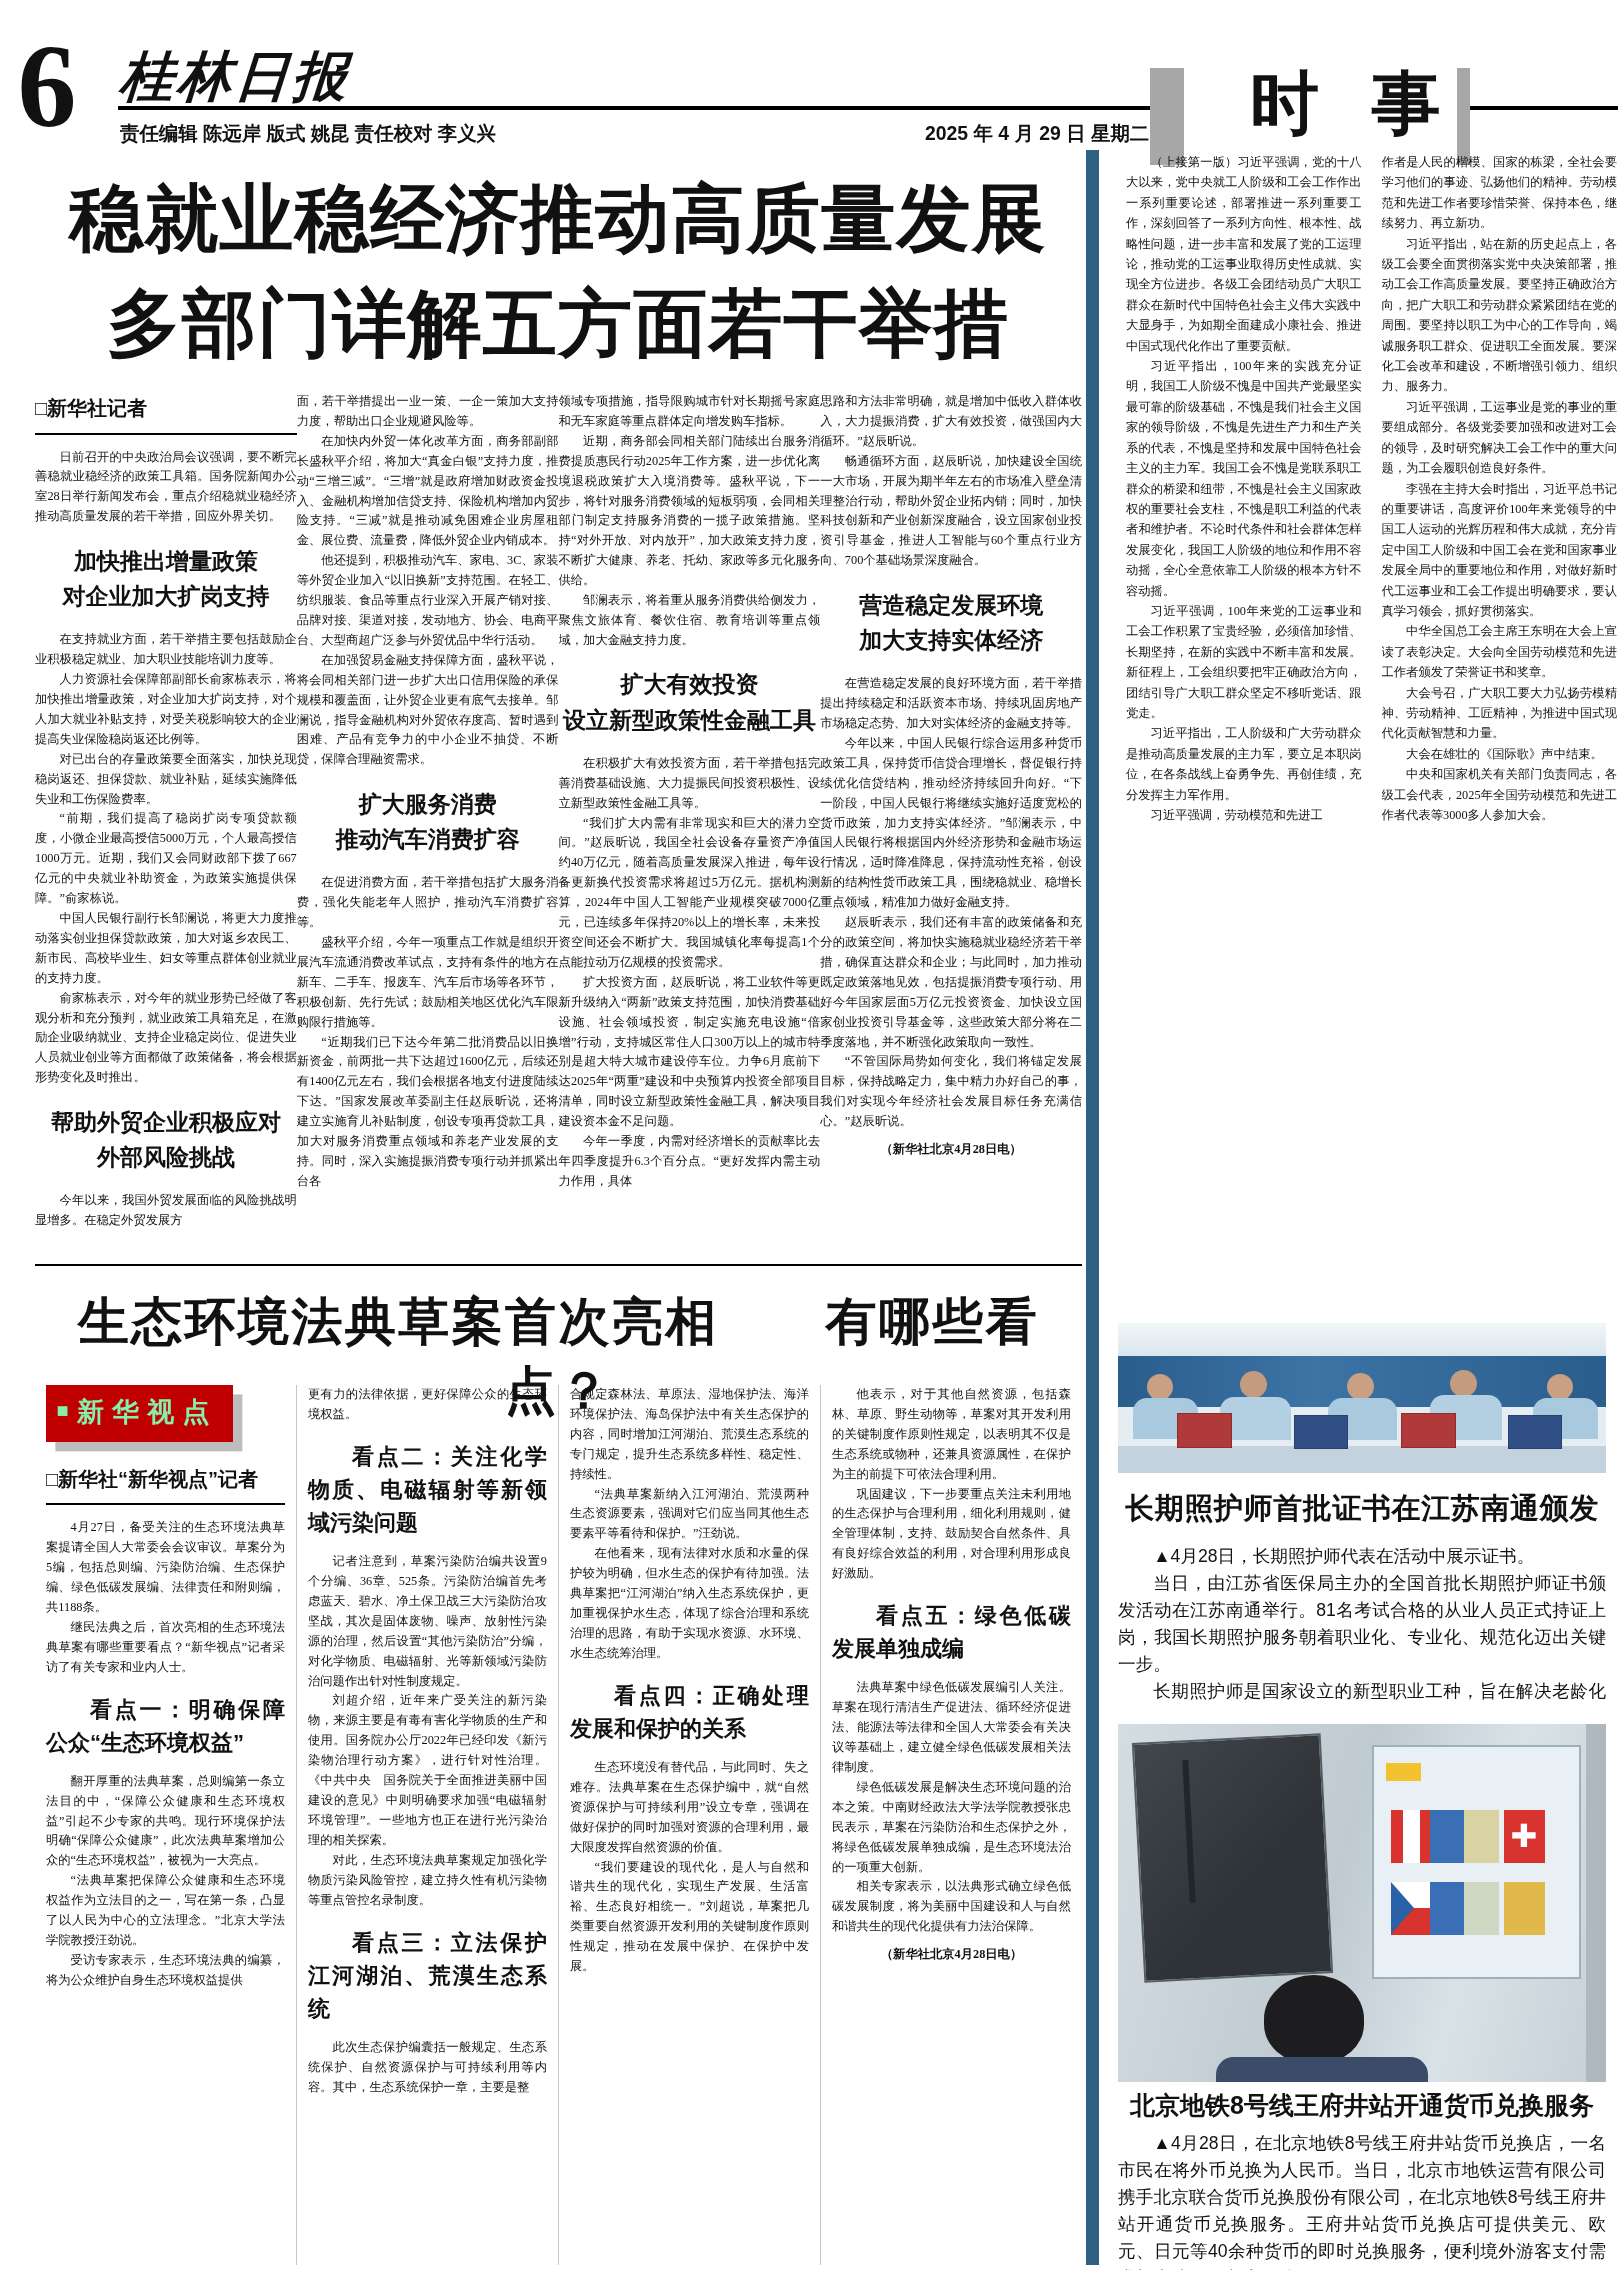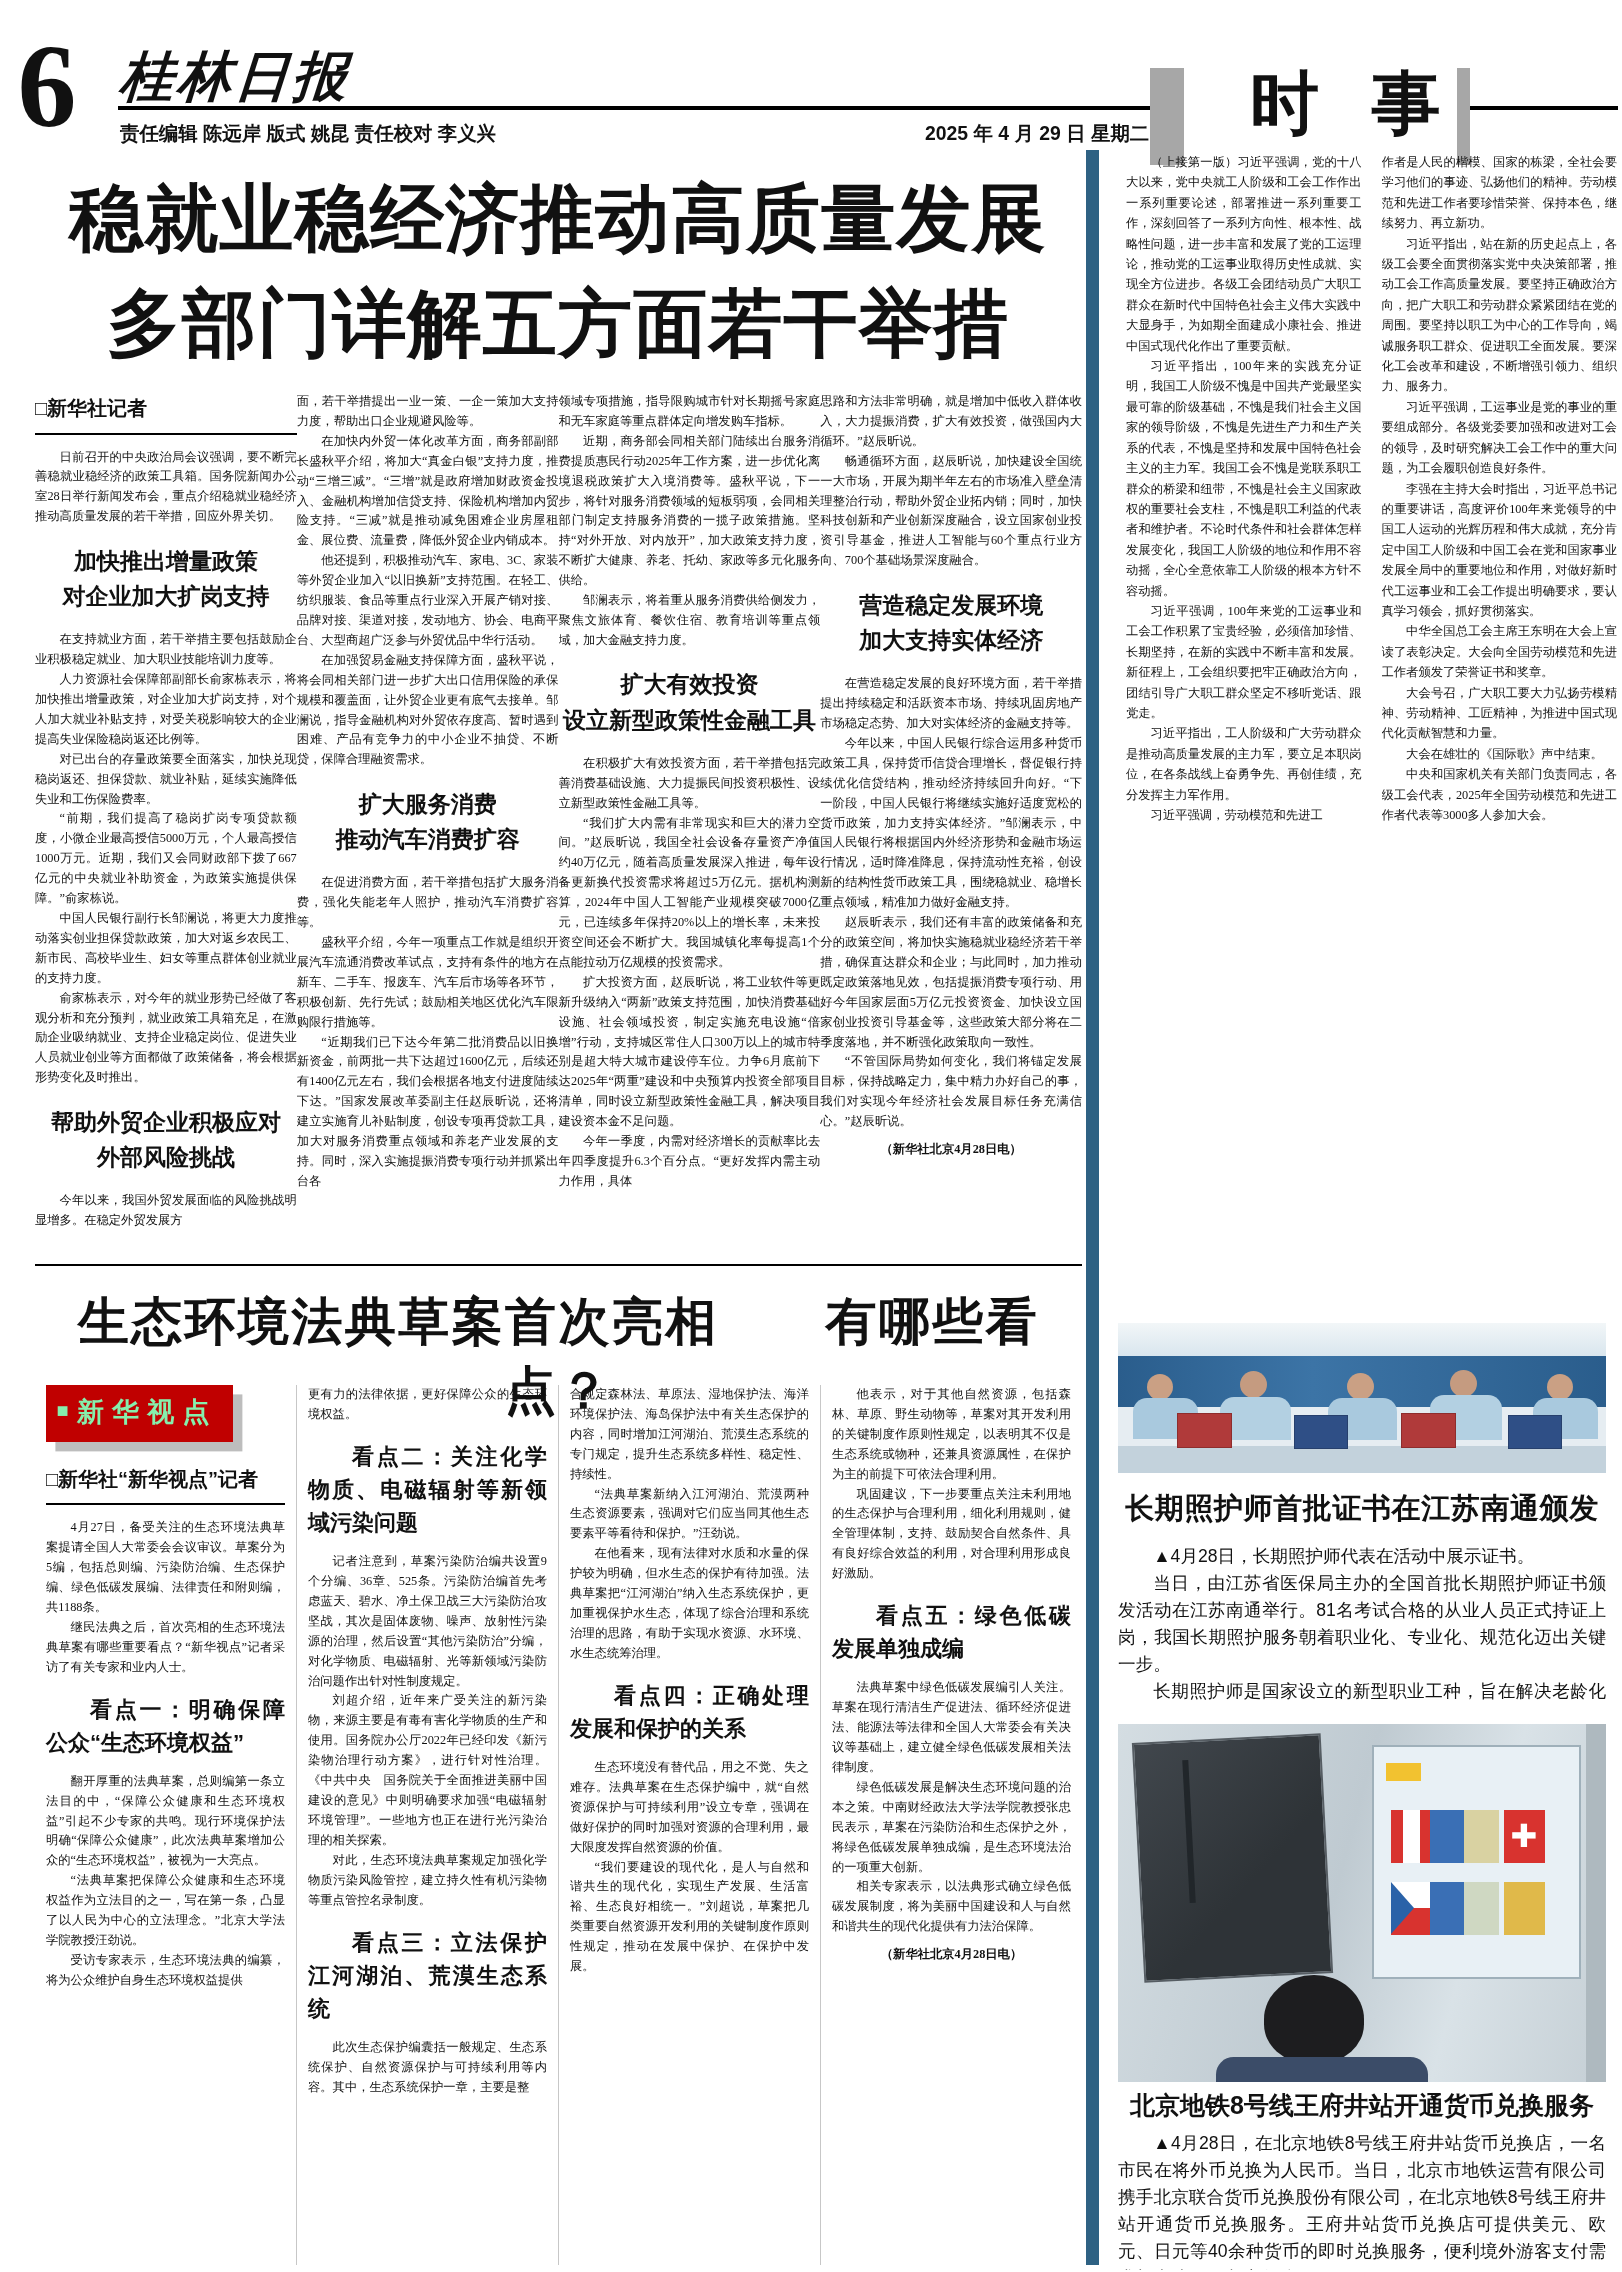--- a/index.html
+++ b/index.html
@@ -175,21 +175,21 @@
         <p class="b-p">刘超介绍，近年来广受关注的新污染物，来源主要是有毒有害化学物质的生产和使用。国务院办公厅2022年已经印发《新污染物治理行动方案》，进行针对性治理。《中共中央　国务院关于全面推进美丽中国建设的意见》中则明确要求加强“电磁辐射环境管理”。一些地方也正在进行光污染治理的相关探索。</p>
         <p class="b-p">对此，生态环境法典草案规定加强化学物质污染风险管控，建立持久性有机污染物等重点管控名录制度。</p>
         <p class="b-h2">看点三：立法保护江河湖泊、荒漠生态系统</p>
         <p class="b-p">此次生态保护编囊括一般规定、生态系统保护、自然资源保护与可持续利用等内容。其中，生态系统保护一章，主要是整</p>
       </div>
     <div class="col">
         <p class="b-cont">合规定森林法、草原法、湿地保护法、海洋环境保护法、海岛保护法中有关生态保护的内容，同时增加江河湖泊、荒漠生态系统的专门规定，提升生态系统多样性、稳定性、持续性。</p>
         <p class="b-p">“法典草案新纳入江河湖泊、荒漠两种生态资源要素，强调对它们应当同其他生态要素平等看待和保护。”汪劲说。</p>
         <p class="b-p">在他看来，现有法律对水质和水量的保护较为明确，但水生态的保护有待加强。法典草案把“江河湖泊”纳入生态系统保护，更加重视保护水生态，体现了综合治理和系统治理的思路，有助于实现水资源、水环境、水生态统筹治理。</p>
         <p class="b-h2">看点四：正确处理发展和保护的关系</p>
-        <p class="b-p">生态环境没有替代品，用之不觉、失之难存。法典草案在生态保护编中，就“自然资源保护与可持续利用”设立专章，强调在做好保护的同时加强对资源的合理利用，最大限度发挥自然资源的价值。</p>
+        <p class="b-p">生态环境没有替代品，与此同时、失之难存。法典草案在生态保护编中，就“自然资源保护与可持续利用”设立专章，强调在做好保护的同时加强对资源的合理利用，最大限度发挥自然资源的价值。</p>
         <p class="b-p">“我们要建设的现代化，是人与自然和谐共生的现代化，实现生产发展、生活富裕、生态良好相统一。”刘超说，草案把几类重要自然资源开发利用的关键制度作原则性规定，推动在发展中保护、在保护中发展。</p>
       </div>
     <div class="col">
         <p class="b-p">他表示，对于其他自然资源，包括森林、草原、野生动物等，草案对其开发利用的关键制度作原则性规定，以表明其不仅是生态系统或物种，还兼具资源属性，在保护为主的前提下可依法合理利用。</p>
         <p class="b-p">巩固建议，下一步要重点关注未利用地的生态保护与合理利用，细化利用规则，健全管理体制，支持、鼓励契合自然条件、具有良好综合效益的利用，对合理利用形成良好激励。</p>
         <p class="b-h2">看点五：绿色低碳发展单独成编</p>
         <p class="b-p">法典草案中绿色低碳发展编引人关注。草案在现行清洁生产促进法、循环经济促进法、能源法等法律和全国人大常委会有关决议等基础上，建立健全绿色低碳发展相关法律制度。</p>
         <p class="b-p">绿色低碳发展是解决生态环境问题的治本之策。中南财经政法大学法学院教授张忠民表示，草案在污染防治和生态保护之外，将绿色低碳发展单独成编，是生态环境法治的一项重大创新。</p>
         <p class="b-p">相关专家表示，以法典形式确立绿色低碳发展制度，将为美丽中国建设和人与自然和谐共生的现代化提供有力法治保障。</p>
         <p class="b-wire">（新华社北京4月28日电）</p>

